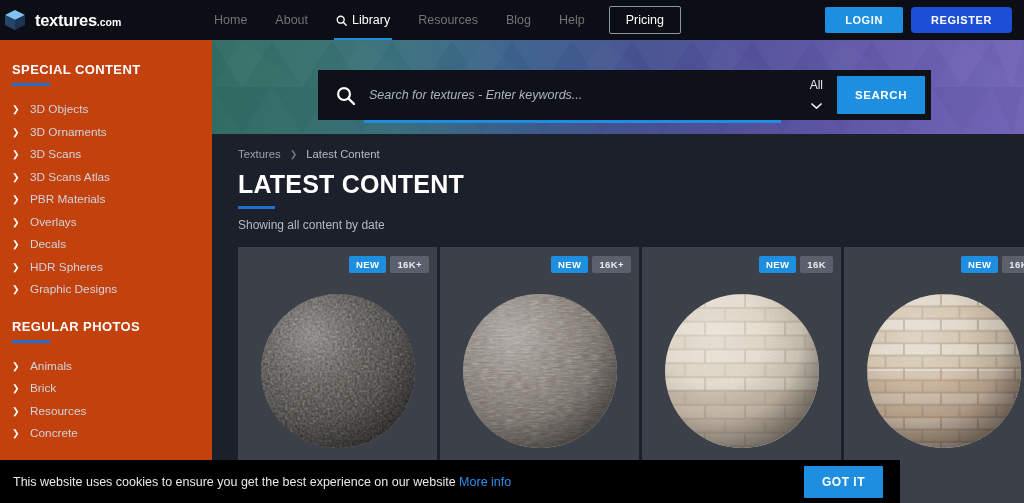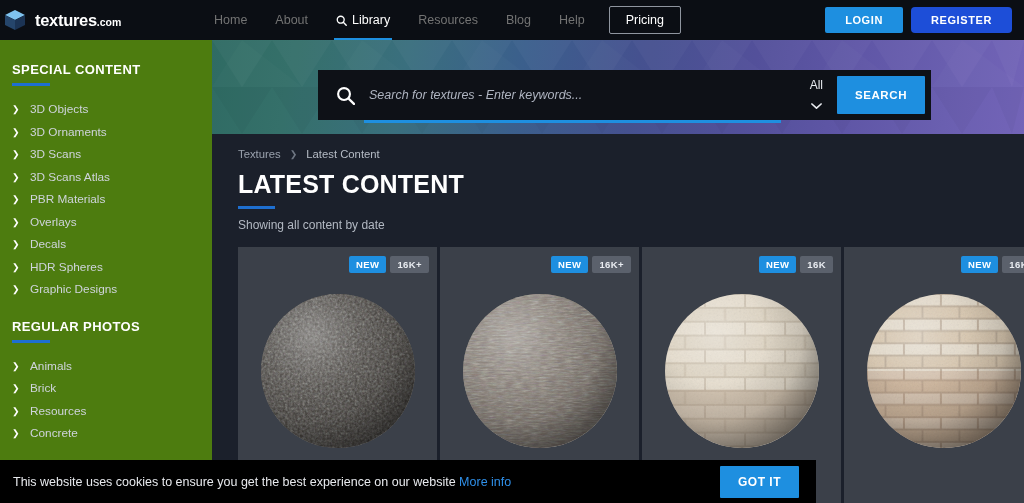--- a/index.html
+++ b/index.html
@@ -42,21 +42,21 @@
     padding: 7px 20px; border: none; border-radius: 2px; cursor: pointer;
   }
   .btn-register {
     background: #1d4ed8; color: #fff; font-size: 11px; font-weight: bold; letter-spacing: 0.6px;
     padding: 7px 20px; border: none; border-radius: 4px; cursor: pointer;
   }
 
   
   .sidebar {
     position: absolute; left: 0; top: 40px; width: 212px; height: 463px;
-    background: #4d7c0f; padding: 22px 0 16px 12px;
+    background: #c2410c; padding: 22px 0 16px 12px;
   }
   .side-title {
     color: #ffffff; font-size: 13px; font-weight: bold; letter-spacing: 0.4px;
     margin-bottom: 6px;
   }
   .side-rule { width: 38px; height: 3px; background: #1e6fd0; margin-bottom: 12px; }
   .side-item {
     display: flex; align-items: center; height: 22.5px; color: #cfd4dc;
     font-size: 11.8px; cursor: pointer;
   }
@@ -137,21 +137,21 @@
     position: absolute; inset: 0; border-radius: 50%;
     background: radial-gradient(circle at 33% 27%, rgba(255,255,255,.30) 0%, rgba(255,255,255,.06) 32%, rgba(0,0,0,.12) 56%, rgba(0,0,0,.62) 88%, rgba(0,0,0,.80) 100%);
   }
   .card-title {
     position: absolute; bottom: 10px; left: 0; width: 199px; text-align: center;
     color: #d7dbe2; font-size: 12px;
   }
 
   
   .cookie {
-    position: absolute; left: 0; bottom: 0; width: 816px; height: 43px;
+    position: absolute; left: 0; bottom: 0; width: 900px; height: 43px;
     background: #000000; display: flex; align-items: center; z-index: 50;
   }
   .cookie-text { color: #e8eaee; font-size: 12.5px; padding-left: 13px; }
   .cookie-text a { color: #2f8fe8; text-decoration: none; cursor: pointer; }
   .btn-gotit {
     margin-left: auto; margin-right: 17px; background: #1e8fe0; color: #fff;
     border: none; font-size: 12px; font-weight: bold; letter-spacing: .5px;
     padding: 9px 18px; cursor: pointer; border-radius: 1px;
   }
 </style>

